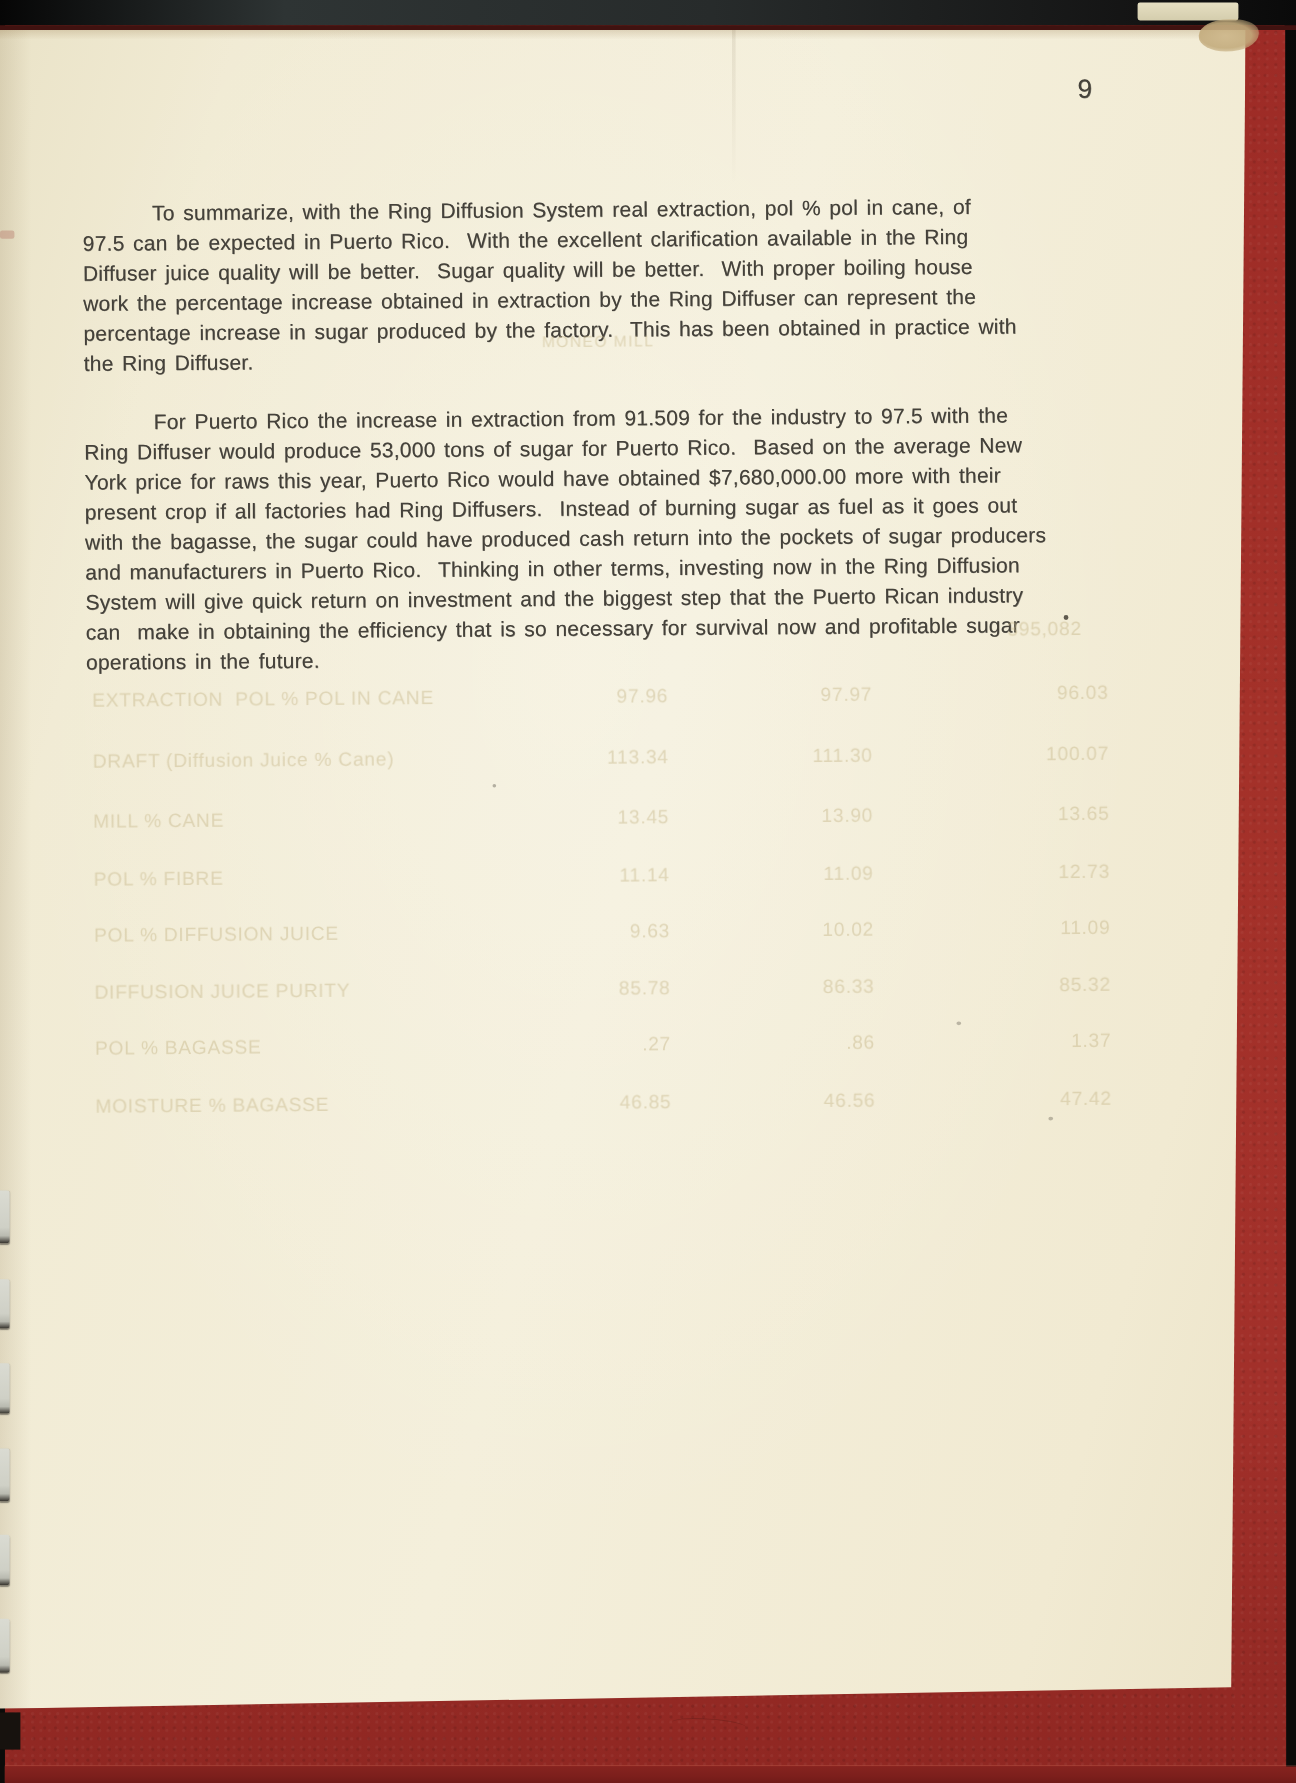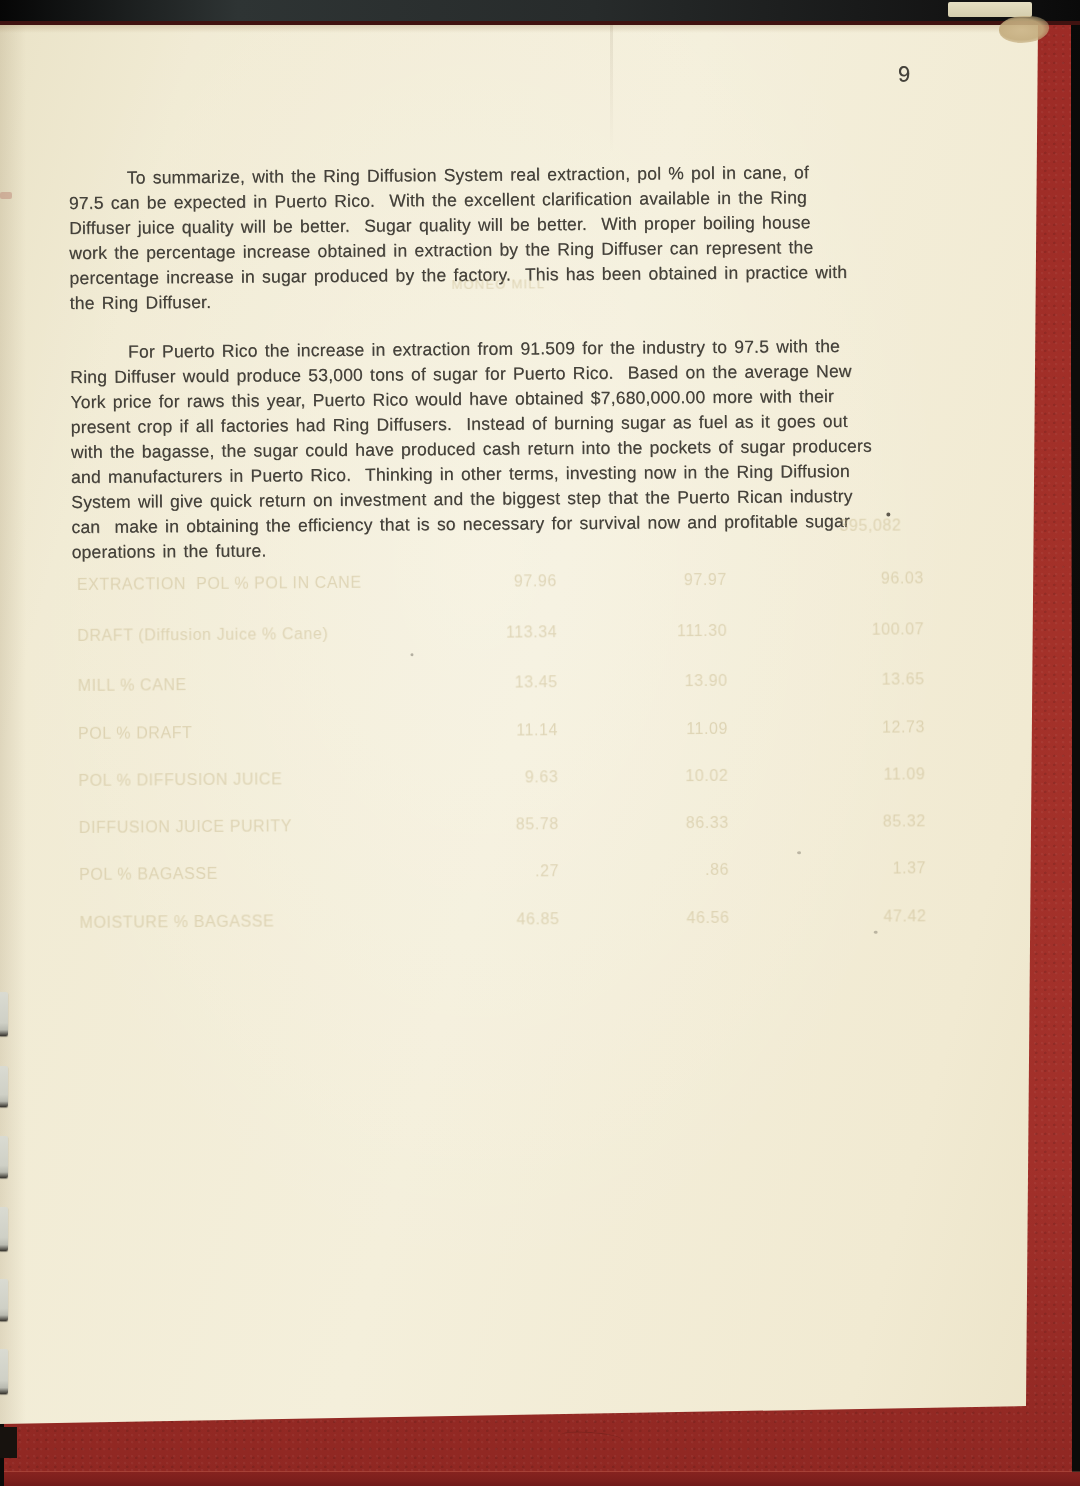--- a/index.html
+++ b/index.html
@@ -169,21 +169,21 @@
         <span class="gval gv2">111.30</span>
         <span class="gval gv3">100.07</span>
       </div>
       <div class="ghost grow" style="top:653px">
         <span class="glabel">MILL % CANE</span>
         <span class="gval gv1">13.45</span>
         <span class="gval gv2">13.90</span>
         <span class="gval gv3">13.65</span>
       </div>
       <div class="ghost grow" style="top:701px">
-        <span class="glabel">POL % DRAFT</span>
+        <span class="glabel">POL % FIBRE</span>
         <span class="gval gv1">11.14</span>
         <span class="gval gv2">11.09</span>
         <span class="gval gv3">12.73</span>
       </div>
       <div class="ghost grow" style="top:748px">
         <span class="glabel">POL % DIFFUSION JUICE</span>
         <span class="gval gv1">9.63</span>
         <span class="gval gv2">10.02</span>
         <span class="gval gv3">11.09</span>
       </div>

